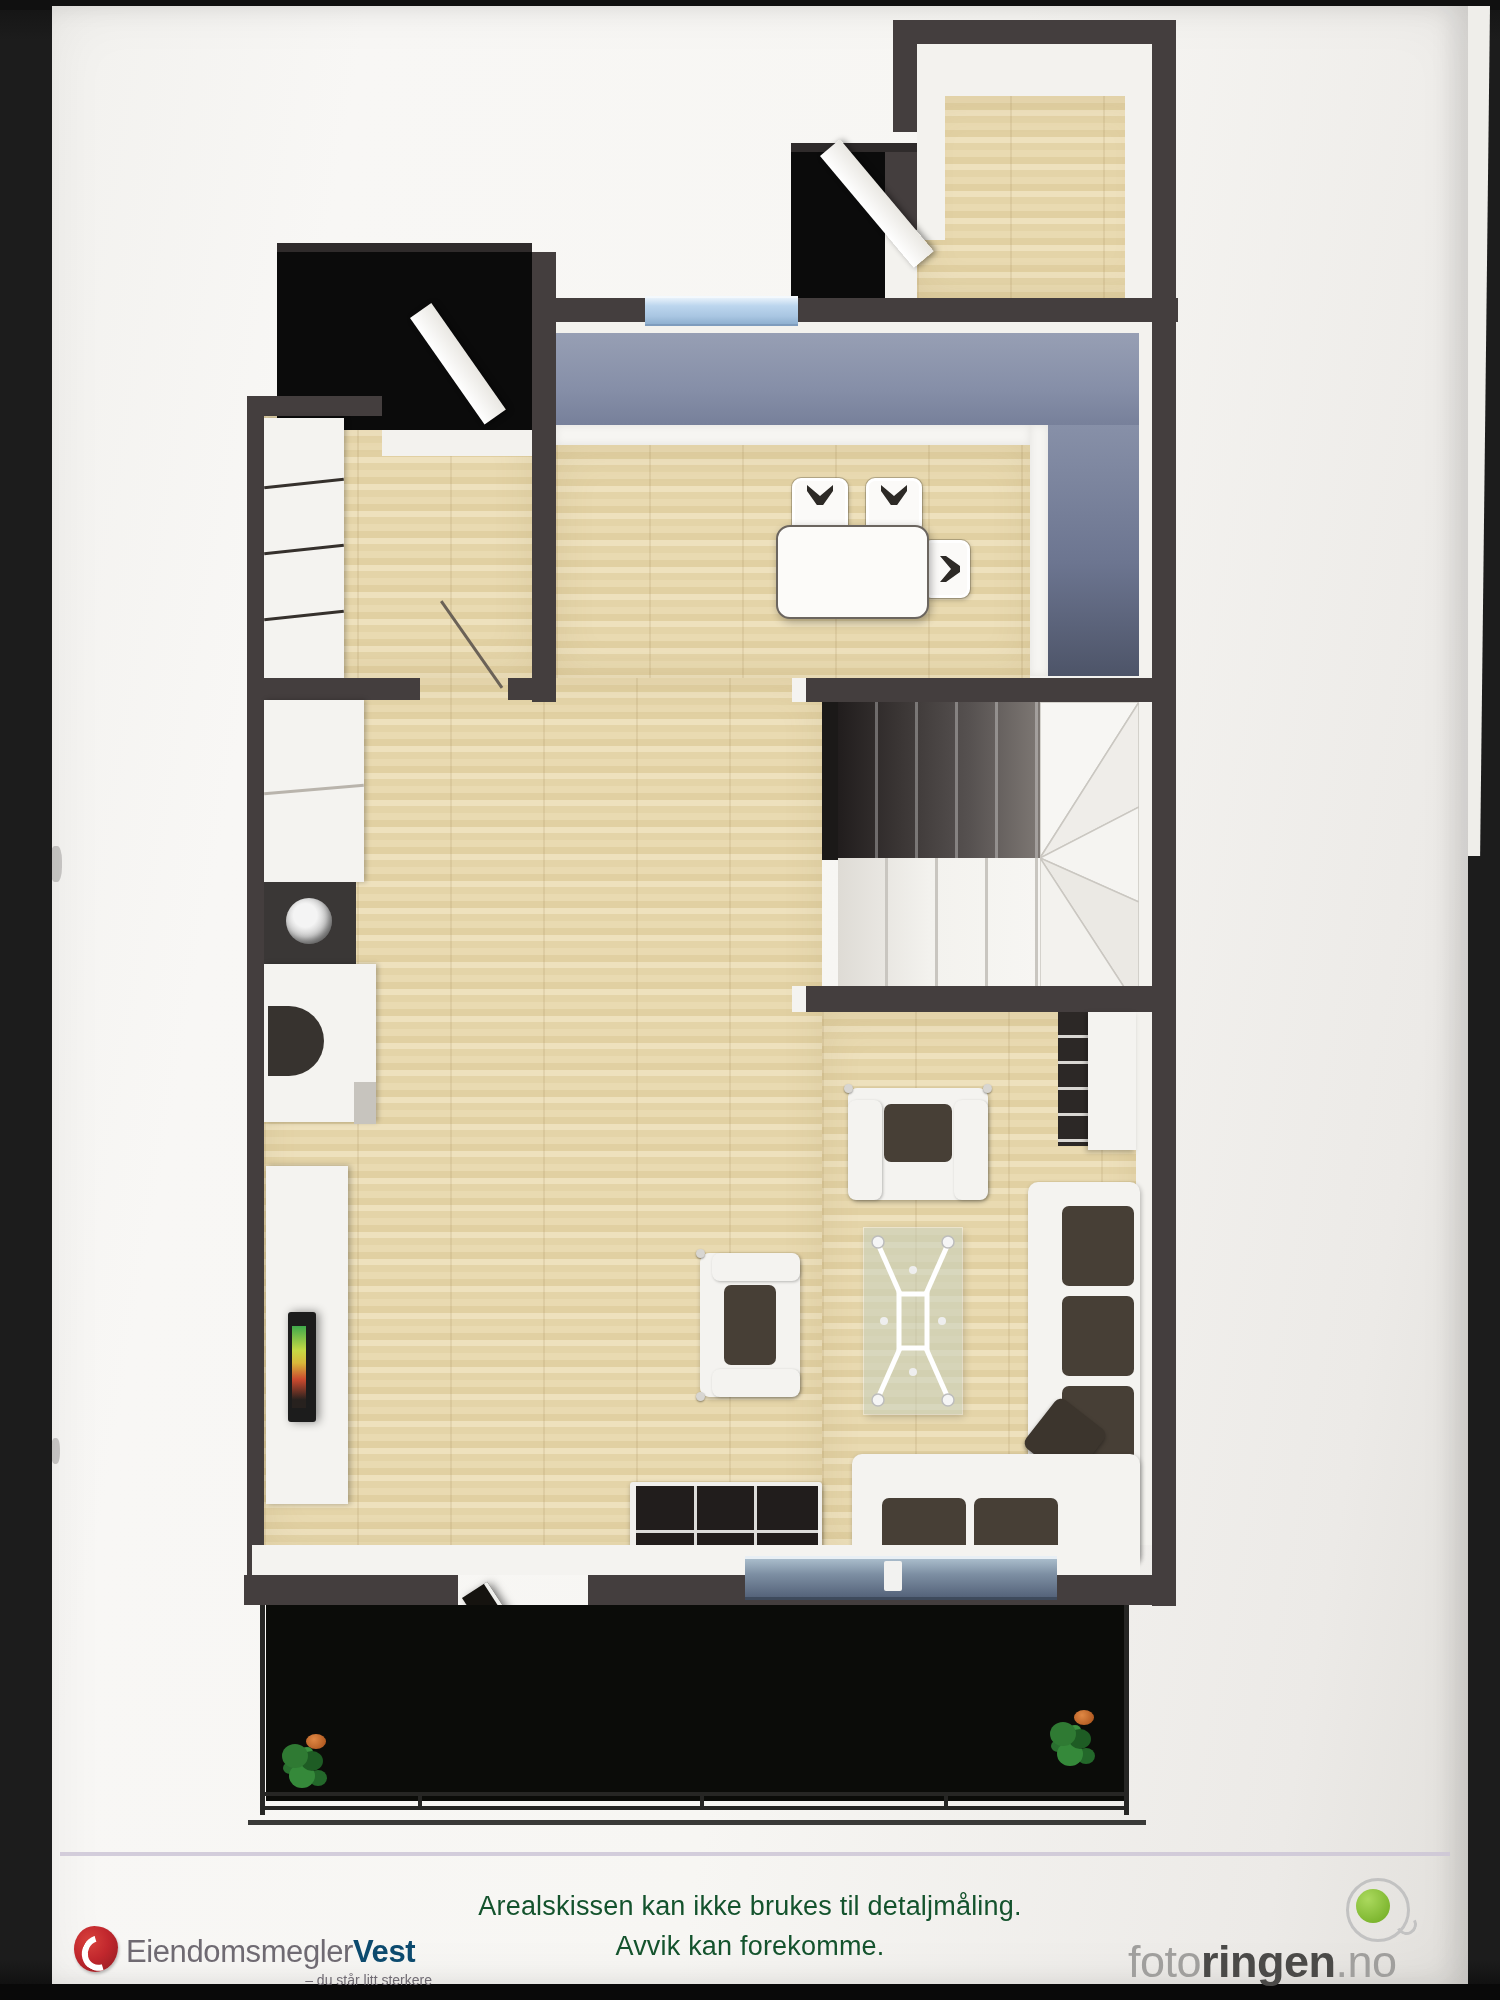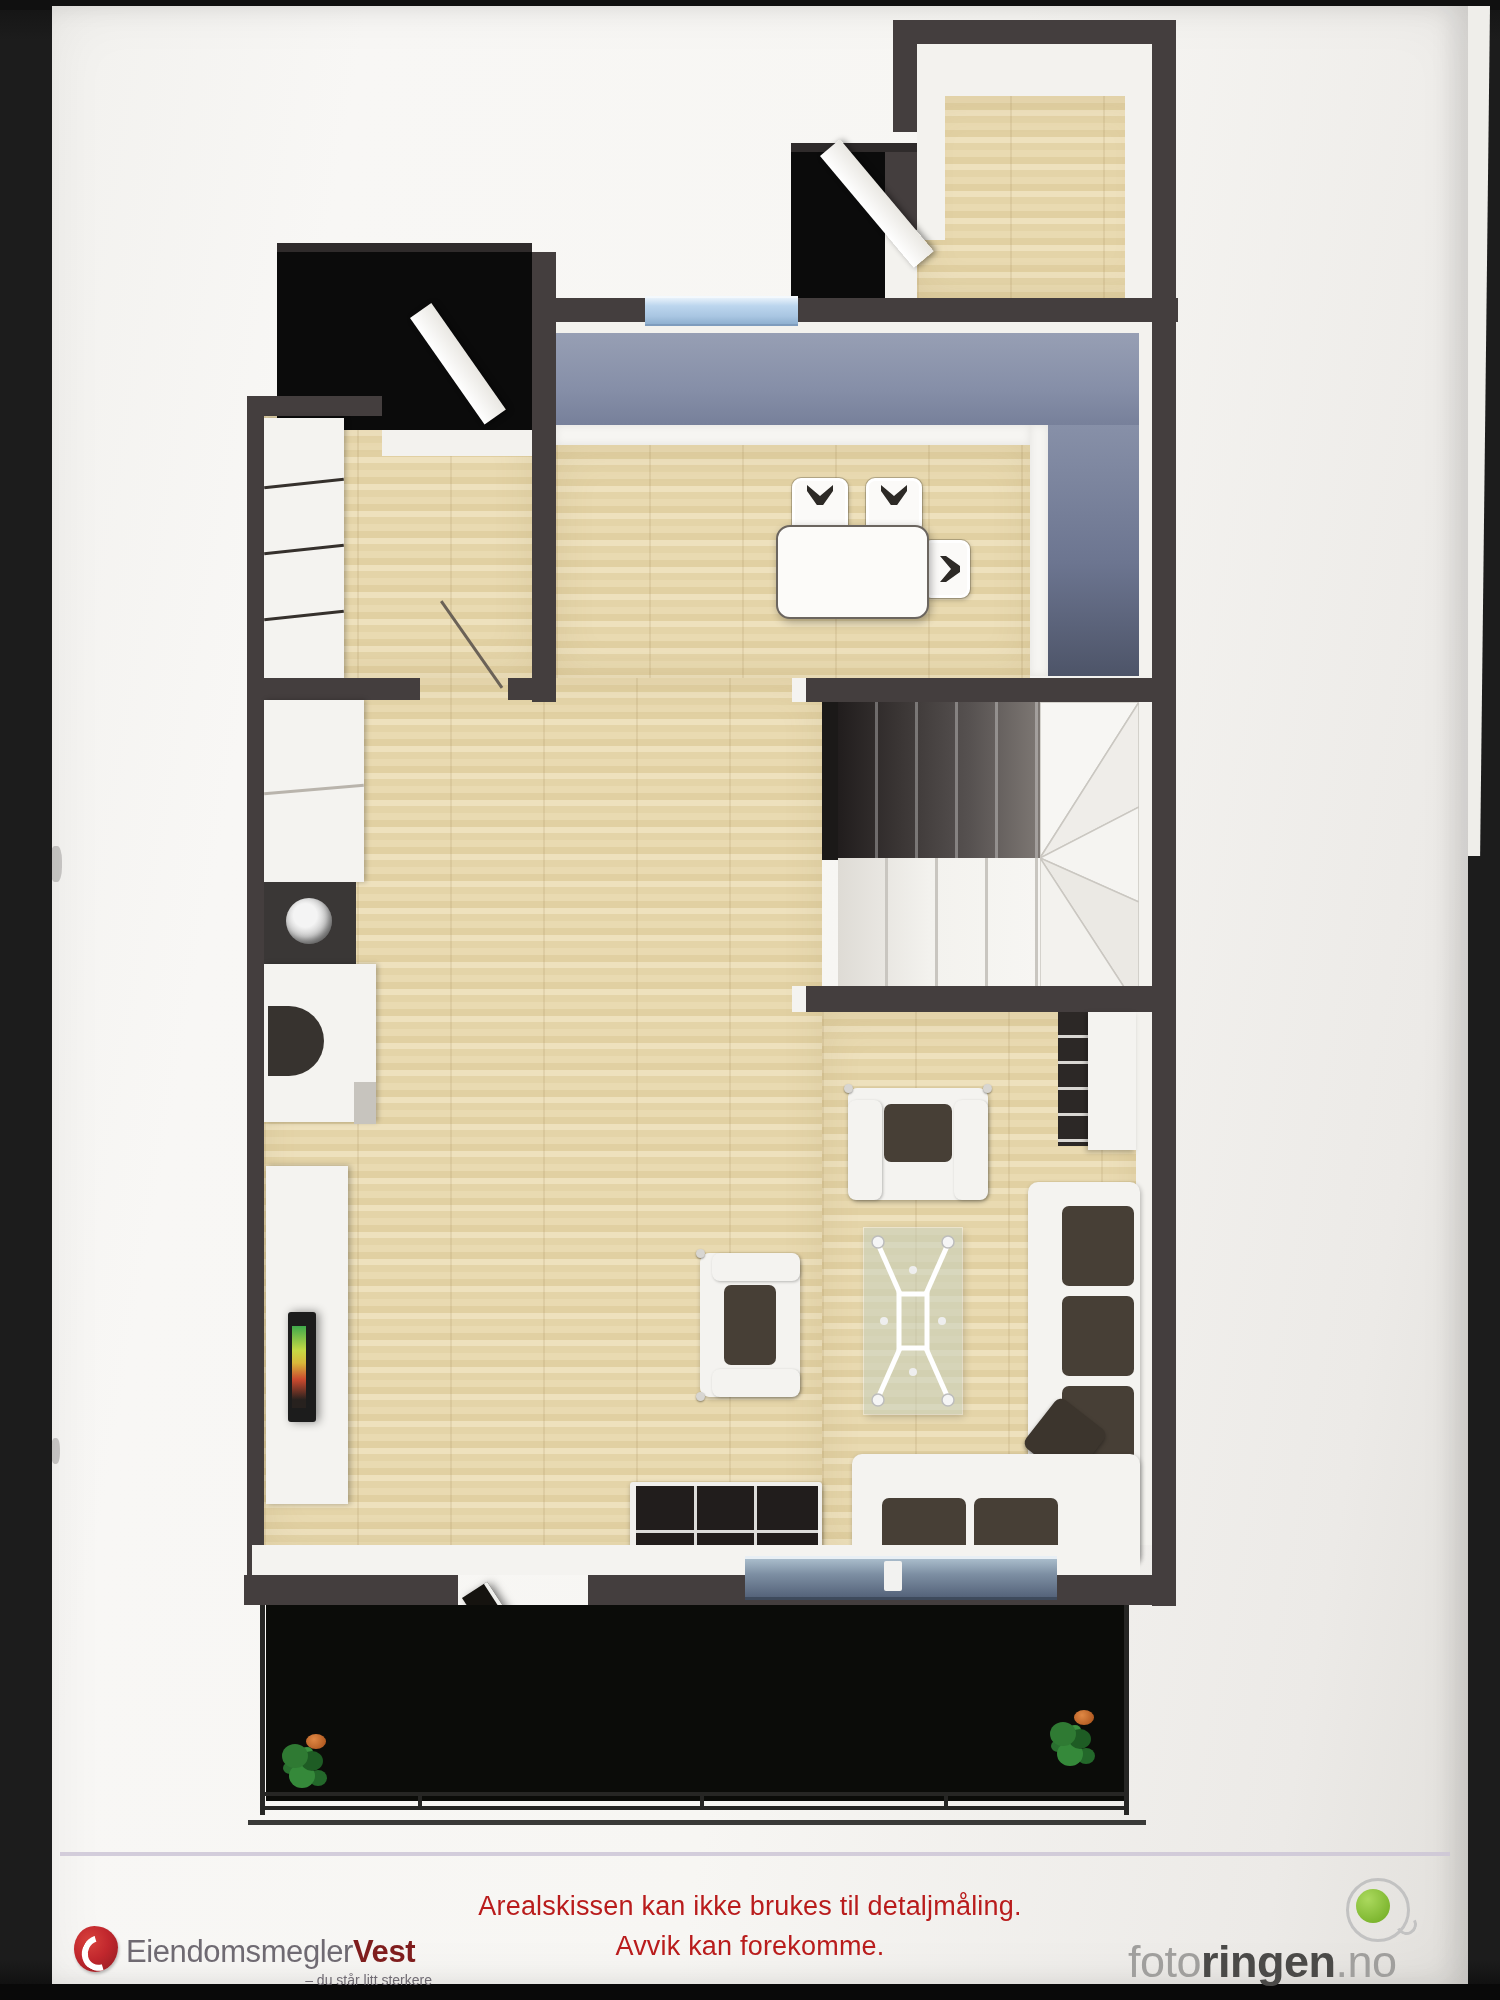--- a/index.html
+++ b/index.html
@@ -68,27 +68,27 @@
     background:#2d2a26;clip-path:polygon(0 0,50% 55%,100% 0,100% 30%,62% 100%,38% 100%,0 30%);}
   .knob{position:absolute;width:9px;height:9px;border-radius:50%;background:#d8d6d2;box-shadow:0 1px 2px rgba(0,0,0,.4);}
 
   .rail{background:#262624;}
   .plant-leaf{position:absolute;width:26px;height:24px;border-radius:50%;background:#2f7a33;
     box-shadow:17px 5px 0 -2px #1e5c24, 7px 20px 0 0 #35893a, 23px 22px 0 -4px #23682a, -5px 12px 0 -6px #2a7030, 12px -4px 0 -7px #3c9140;}
   .plant-pot{position:absolute;width:20px;height:15px;border-radius:50%;background:radial-gradient(circle at 40% 35%,#e08844,#a44d17);}
 
   
   .divider{background:#ccc6d6;opacity:.85;}
-  .disclaimer{color:#b91c1c;font-size:27px;line-height:40px;text-align:center;letter-spacing:.2px;}
+  .disclaimer{color:#14532d;font-size:27px;line-height:40px;text-align:center;letter-spacing:.2px;}
   .emv-icon{width:44px;height:46px;border-radius:46% 54% 52% 48% / 50% 46% 54% 50%;
     background:radial-gradient(circle at 35% 32%,#d8413c 0,#c1272d 45%,#8e1b21 100%);position:absolute;box-shadow:1px 2px 3px rgba(0,0,0,.25);}
   .emv-icon::after{content:"";position:absolute;left:8px;top:9px;width:22px;height:24px;border:6px solid #fff;
     border-right-color:transparent;border-top-color:transparent;border-radius:50%;transform:rotate(28deg);}
   .emv-name{font-size:31px;color:#6f6a72;letter-spacing:-.4px;}
-  .emv-name b{color:#7f1d1d;}
+  .emv-name b{color:#0c4a6e;}
   .emv-tagline{font-size:14px;color:#6f6a72;text-align:right;}
   .fr-icon{width:58px;height:58px;border:3px solid #c2c2c2;border-radius:50%;position:absolute;}
   .fr-icon::before{content:"";position:absolute;left:7px;top:8px;width:34px;height:34px;border-radius:50%;
     background:radial-gradient(circle at 35% 30%,#abd95e,#7cb52e 75%);}
   .fr-icon::after{content:"";position:absolute;right:-10px;bottom:4px;width:15px;height:15px;border:3px solid #c2c2c2;
     border-left-color:transparent;border-top-color:transparent;border-radius:50%;transform:rotate(18deg);}
   .fr-text{font-size:45px;color:#a09f9d;letter-spacing:-.5px;}
   .fr-text b{color:#4b4a48;}
 </style>
 </head>

